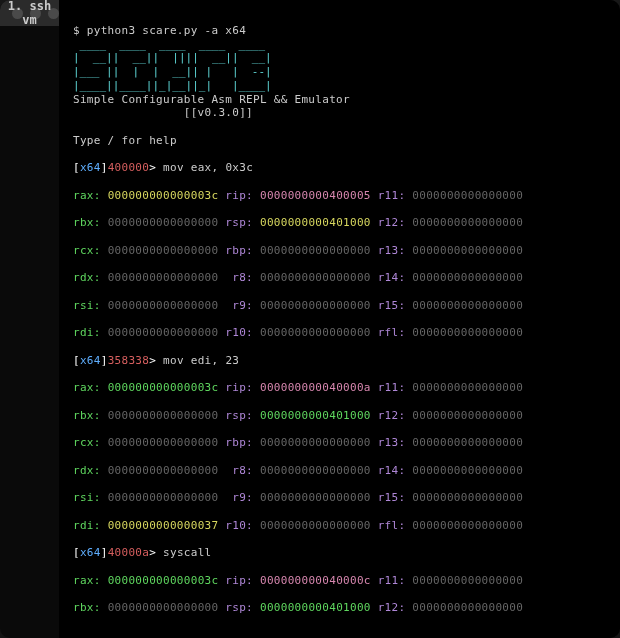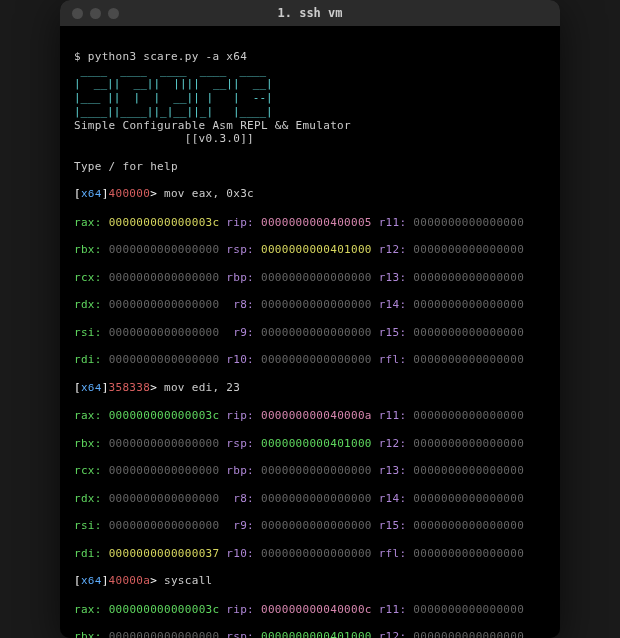--- a/index.html
+++ b/index.html
@@ -5,28 +5,28 @@
   * { margin: 0; padding: 0; box-sizing: border-box; }
   body {
     background: #1a1a1a;
     display: flex;
     align-items: center;
     justify-content: center;
     min-height: 100vh;
     font-family: Menlo, Monaco, Consolas, monospace;
   }
   .window {
-    width: 500px;
+    width: 620px;
     height: 638px;
     background: #0a0a0a;
     border-radius: 10px;
     overflow: hidden;
     box-shadow: 0 10px 40px rgba(0,0,0,0.6);
     display: flex;
-    flex-direction: column;
+    flex-direction: row;
   }
   .titlebar {
     height: 26px;
     background: #2b2b2b;
     display: flex;
     align-items: center;
     position: relative;
   }
   .dots {
     display: flex;
@@ -62,21 +62,21 @@
   .ascii {
     color: #5fd7d7;
     font-size: 11px;
     line-height: 1.0;
     letter-spacing: 0;
   }
   .subtitle { color: #ccc; margin-top: 28px; }
   .version { text-align: center; color: #ccc; }
   .help { color: #ccc; }
   .prompt-brkt { color: #fff; }
-  .arch { color: #5fafff; font-family: Liberation Mono, monospace; }
+  .arch { color: #5fafff; }
   .addr { color: #d75f5f; }
   .cmd { color: #ccc; }
   .reg-green { color: #5fd75f; }
   .reg-purple { color: #af87d7; }
   .v-zero { color: #666; }
   .v-yellow { color: #d7d75f; }
   .v-pink { color: #d787af; }
   .v-green { color: #5fd75f; }
   .shell { color: #ccc; }
   .regrow { display: block; }

